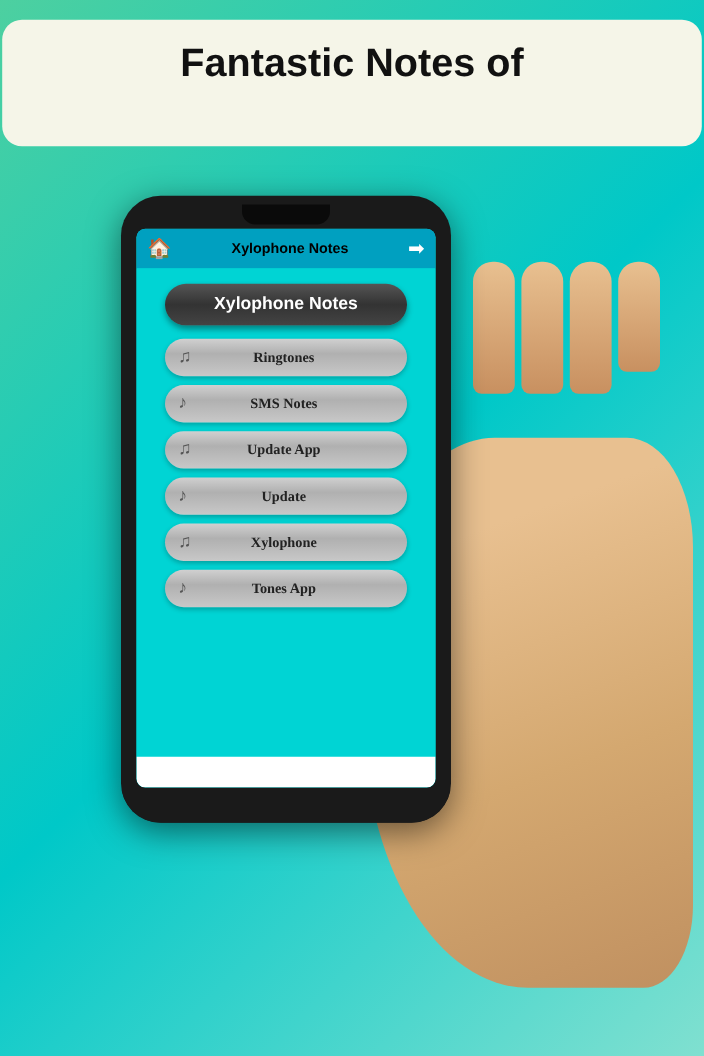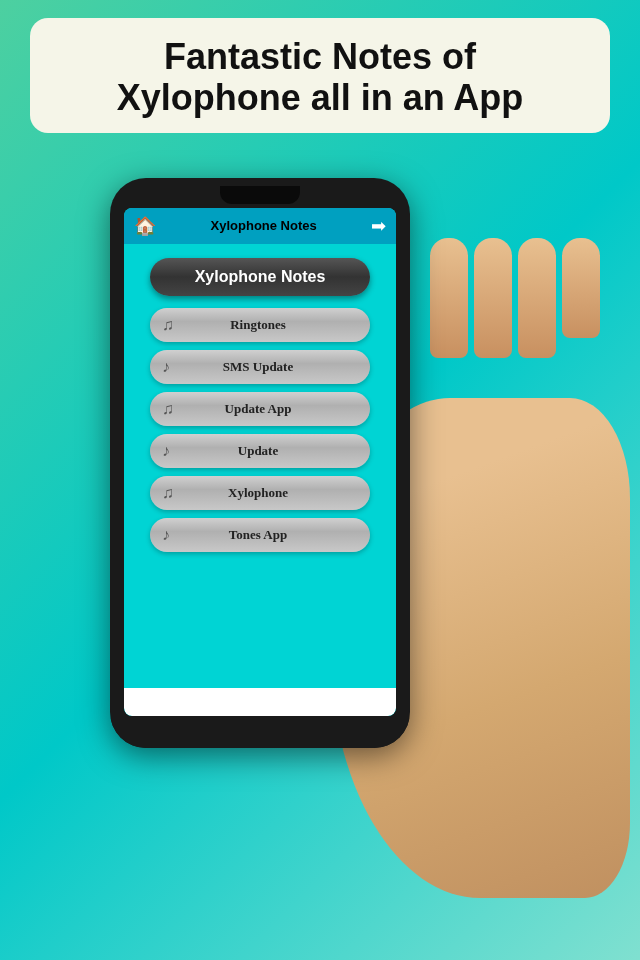--- a/index.html
+++ b/index.html
@@ -15,21 +15,21 @@
       font-family: Arial, sans-serif;
     }
 
     
     .banner {
       background: #f5f5e8;
       border-radius: 18px;
       margin: 18px 30px 10px 30px;
       padding: 18px 24px 14px 24px;
       text-align: center;
-      width: 580px;
+      width: 636px;
     }
 
     .banner-text {
       font-size: 36px;
       font-weight: 900;
       color: #111;
       line-height: 1.15;
       font-family: Arial Black, Arial, sans-serif;
     }
 
@@ -228,21 +228,21 @@
       background: linear-gradient(180deg, #e8c090, #c89060);
       border-radius: 18px 18px 8px 8px;
     }
   </style>
 </head>
 <body>
 
 <div class="banner">
   <div class="banner-text">
     <span>Fantastic Notes of</span><br>
-    <span>Xylophone all in an App</span><br>
+    <br>
   </div>
 </div>
 
 <div class="phone-wrapper">
 
   <div class="hand-container">
     <div class="fingers-group">
       <div class="fg"></div>
       <div class="fg"></div>
       <div class="fg"></div>
@@ -267,21 +267,21 @@
 
         <button class="main-title-btn">Xylophone Notes</button>
 
         <button class="menu-btn">
           <span class="menu-btn-icon">♫</span>
           <span class="menu-btn-label">Ringtones</span>
         </button>
 
         <button class="menu-btn">
           <span class="menu-btn-icon">♪</span>
-          <span class="menu-btn-label">SMS Update</span>
+          <span class="menu-btn-label">SMS Notes</span>
         </button>
 
         <button class="menu-btn">
           <span class="menu-btn-icon">♫</span>
           <span class="menu-btn-label">Update App</span>
         </button>
 
         <button class="menu-btn">
           <span class="menu-btn-icon">♪</span>
           <span class="menu-btn-label">Update</span>

